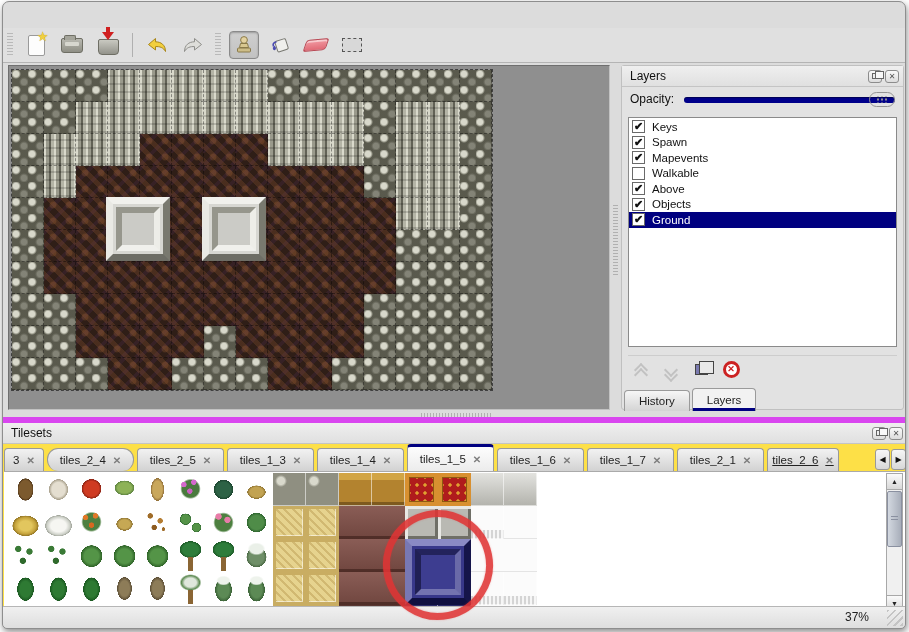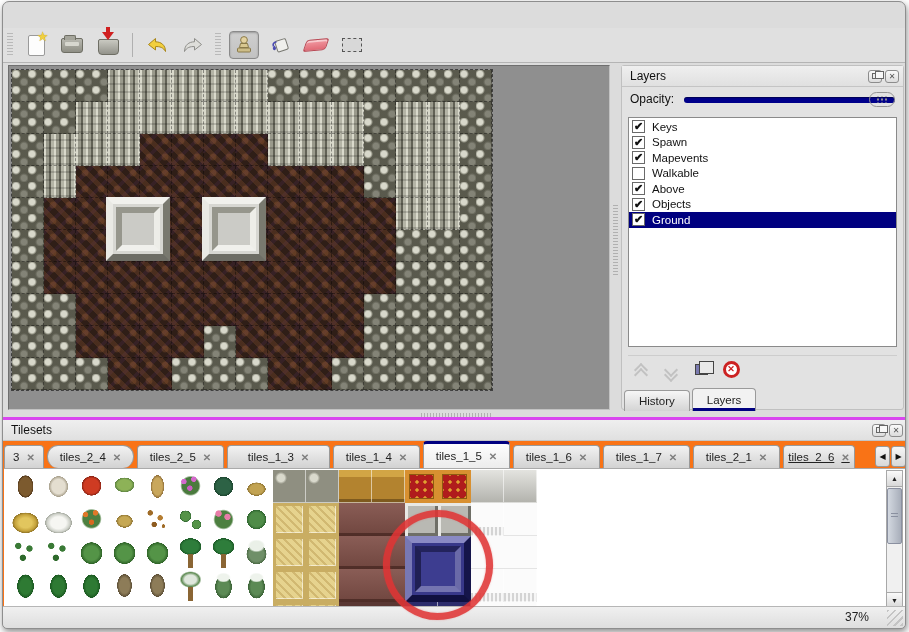--- a/index.html
+++ b/index.html
@@ -103,22 +103,22 @@
   .chev.down:before,.chev.down:after{transform:rotate(225deg);}
   .icon-copy{position:relative;width:13px;height:11px;background:#7a7ab0;border:1px solid #444;}
   .icon-copy:before{content:"";position:absolute;left:3px;top:-4px;width:13px;height:11px;background:#e8e8e8;border:1px solid #444;}
   .icon-del{width:17px;height:17px;border-radius:50%;border:3px solid #cc2222;background:#fff;color:#cc2222;
     font-size:9px;font-weight:bold;display:flex;align-items:center;justify-content:center;line-height:1;}
   #layer-tabs{position:absolute;left:2px;top:322px;height:23px;display:flex;align-items:flex-end;}
   .ltab{height:21px;padding:0 14px;font-size:11.5px;color:#222;display:flex;align-items:center;
     border:1px solid #9a9a9a;border-bottom:none;border-radius:4px 4px 0 0;background:linear-gradient(#f6f6f6,#d4d4d4);margin-right:2px;}
   .ltab.active{background:#f2f2f2;height:23px;box-shadow:inset 0 -3px 0 #000080;}
   
-  #tilesets-panel{position:absolute;left:0;top:415px;width:904px;height:191px;background:#f97316;
-    border-top:3px solid #d946ef;}
+  #tilesets-panel{position:absolute;left:0;top:415px;width:904px;height:191px;background:#fde047;
+    border-top:6px solid #d946ef;}
   #ts-tabs{position:absolute;left:0;top:21px;width:872px;height:27px;display:flex;align-items:flex-end;
     padding-left:1px;overflow:hidden;}
   .ts-tab{flex:none;height:23px;margin-right:3px;padding:0 8px;display:flex;align-items:center;justify-content:center;
     font-size:11.5px;color:#222;border:1px solid #999;border-bottom:none;border-radius:4px 4px 0 0;
     background:linear-gradient(#f2f2f2,#d2d2d2);}
   .ts-tab .x{margin-left:7px;color:#7e7e7e;font-weight:bold;font-size:10px;}
   .ts-tab.active{height:27px;background:linear-gradient(#fdfdfd,#ececec);border-top:3px solid #000080;
     font-weight:normal;}
   .ts-scroll{position:absolute;top:26px;width:15px;height:21px;border:1px solid #999;border-radius:3px;
     background:linear-gradient(#f6f6f6,#d8d8d8);display:flex;align-items:center;justify-content:center;
@@ -540,21 +540,21 @@
           <span class="x">✕</span>
         </div>
         <div class="ts-tab" style="width: 87px; border-radius: 11px;">
           <span>tiles_2_4</span>
           <span class="x">✕</span>
         </div>
         <div class="ts-tab" style="width: 87px;">
           <span>tiles_2_5</span>
           <span class="x">✕</span>
         </div>
-        <div class="ts-tab" style="width: 103px;">
+        <div class="ts-tab" style="width: 87px;">
           <span>tiles_1_3</span>
           <span class="x">✕</span>
         </div>
         <div class="ts-tab" style="width: 87px;">
           <span>tiles_1_4</span>
           <span class="x">✕</span>
         </div>
         <div class="ts-tab active" style="width: 87px;">
           <span>tiles_1_5</span>
           <span class="x">✕</span>

